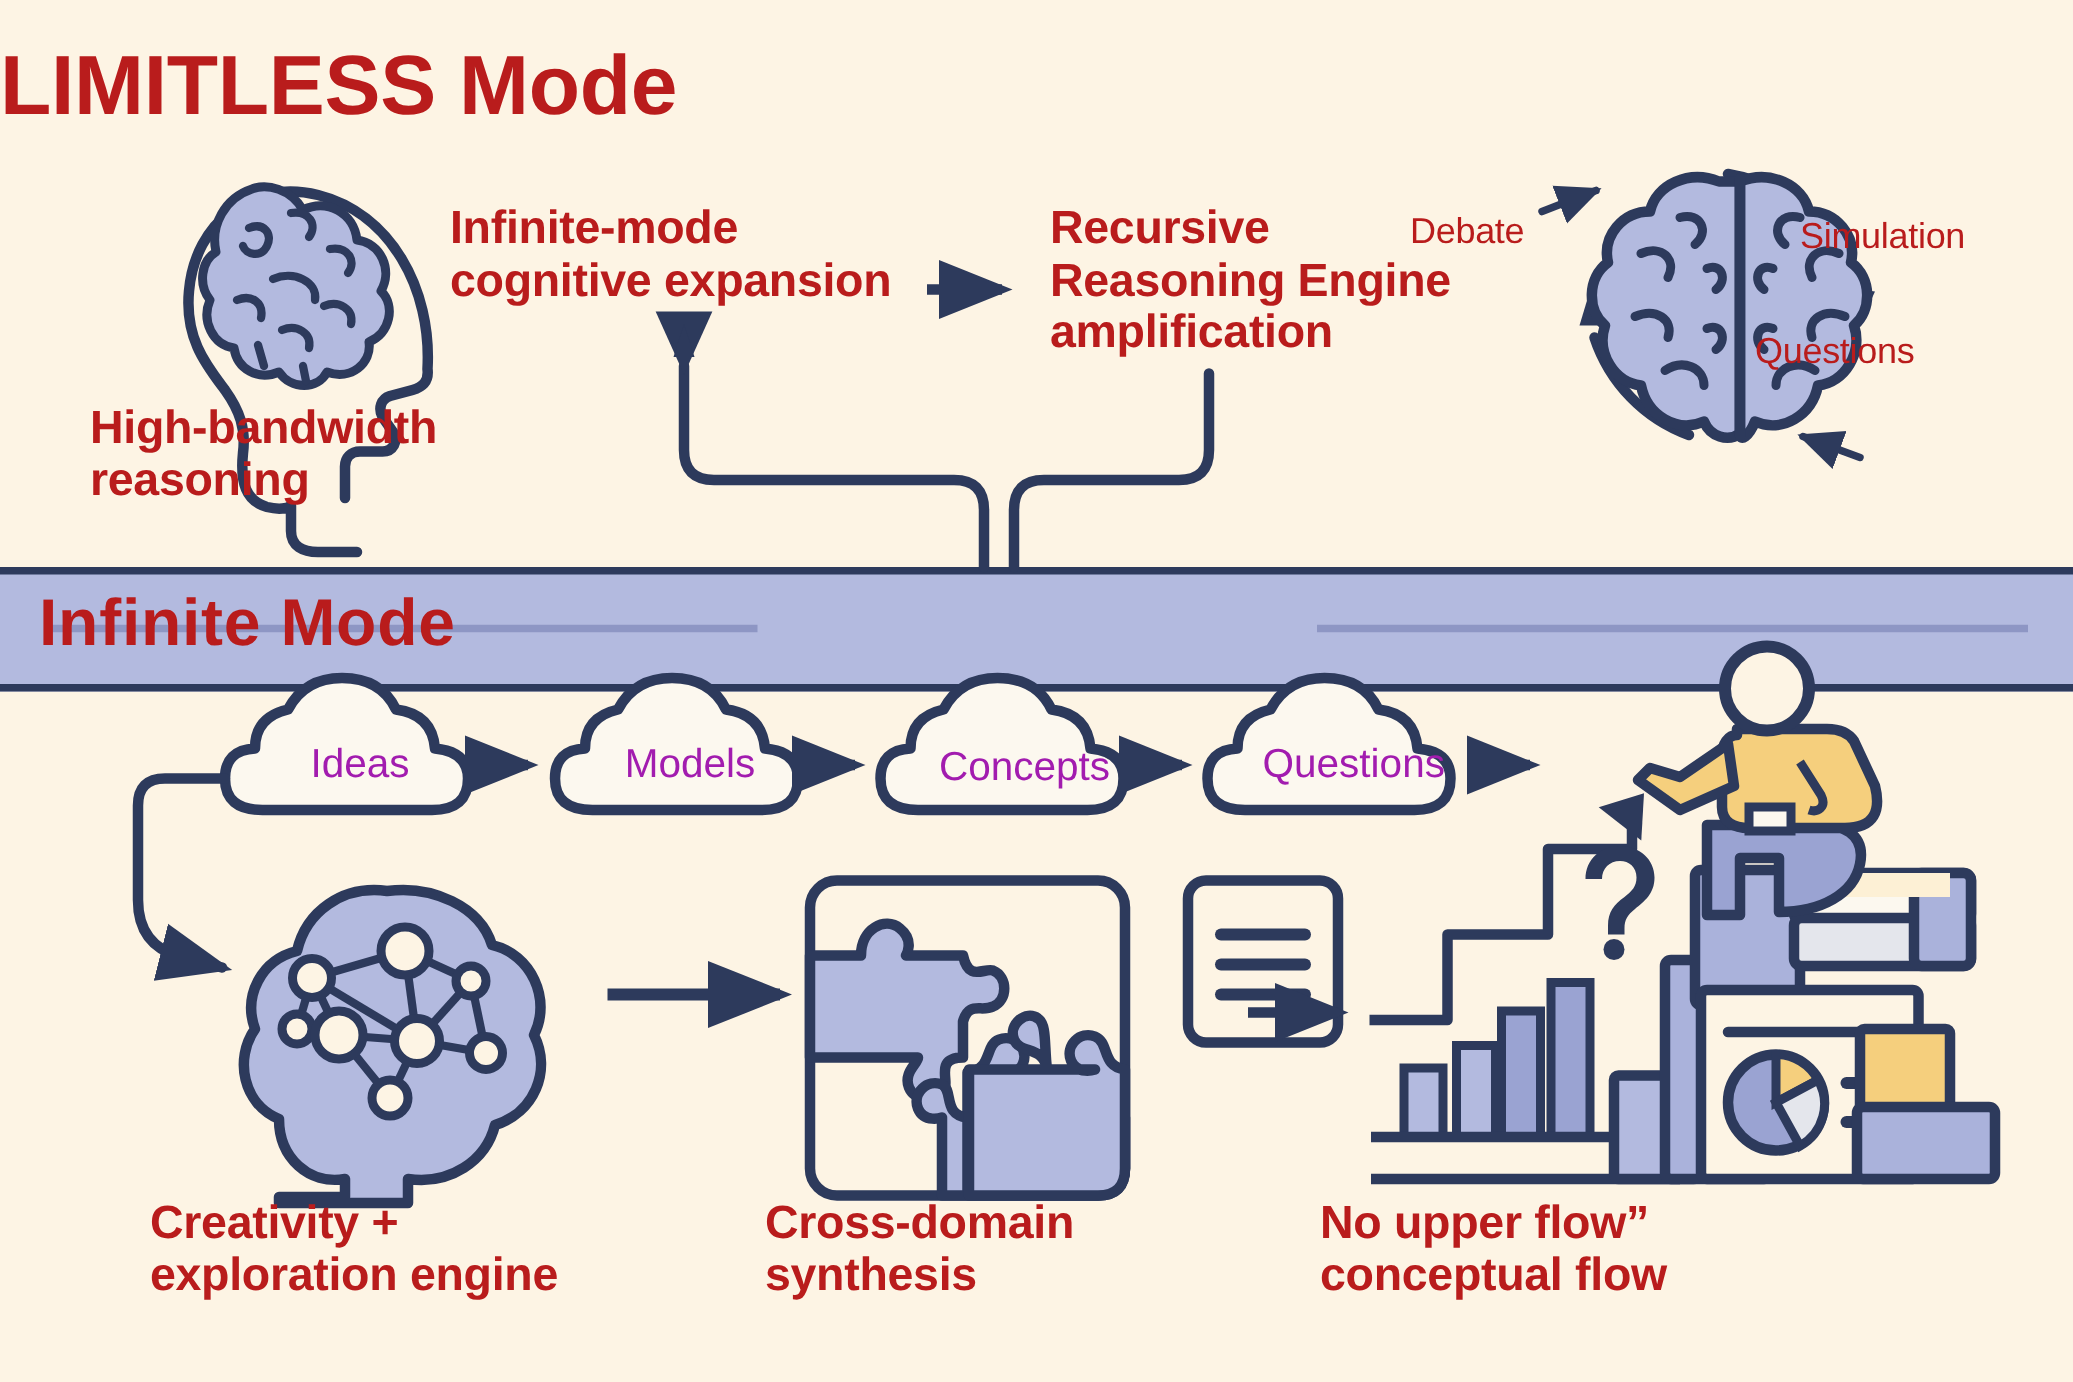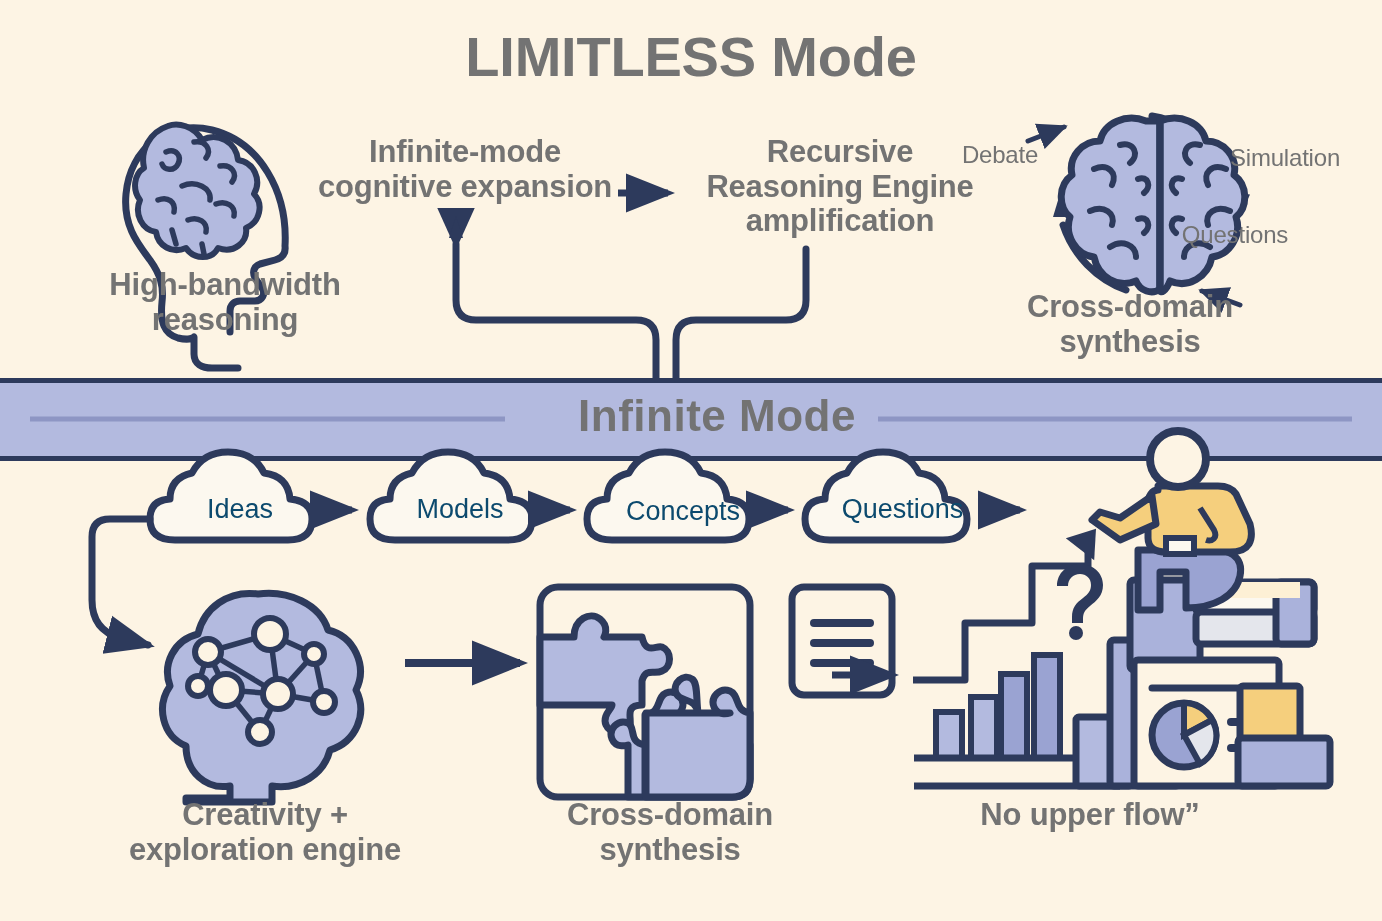--- a/index.html
+++ b/index.html
@@ -6,39 +6,39 @@
   body{
     width:1382px;height:921px;overflow:hidden;
     background:#fdf4e4;
     font-family:"Liberation Sans", sans-serif;
     color:#2d3a5c;
     position:relative;
   }
   #stage{position:absolute;inset:0;width:1382px;height:921px;}
   #art{position:absolute;left:0;top:0;width:1382px;height:921px;}
 
-  .lbl{position:absolute;text-align:center;line-height:1.12;
-       color:#737373;font-weight:700;letter-spacing:-0.2px;}
+  .lbl{position:absolute;line-height:1.12;
+       color:#b91c1c;font-weight:700;letter-spacing:-0.2px;}
 
   #title{left:0;top:26px;width:1382px;font-size:56px;font-weight:700;}
 
   #lbl-highbw{left:60px;top:268px;width:330px;font-size:31px;}
   #lbl-infexp{left:300px;top:135px;width:330px;font-size:31px;font-weight:700;}
   #lbl-recur{left:700px;top:135px;width:280px;font-size:31px;font-weight:700;}
   #lbl-crossdom-top{left:1000px;top:290px;width:260px;font-size:31px;}
 
   #lbl-debate{left:940px;top:142px;width:120px;font-size:24px;font-weight:500;}
   #lbl-sim{left:1200px;top:145px;width:170px;font-size:24px;font-weight:500;}
   #lbl-crit{left:1170px;top:222px;width:130px;font-size:24px;font-weight:500;}
 
   #banner-text{left:0;top:391px;width:1382px;font-size:44px;font-weight:700;
     letter-spacing:0.5px;padding-left:26px;}
 
   .cloud-lbl{position:absolute;font-size:27px;font-weight:500;text-align:center;
-    color:#0c4a6e;}
+    color:#a21caf;}
   #cl-ideas{left:160px;top:494px;width:160px;}
   #cl-models{left:380px;top:494px;width:160px;}
   #cl-concepts{left:598px;top:496px;width:170px;}
   #cl-questions{left:815px;top:494px;width:175px;}
 
   #lbl-creat{left:100px;top:798px;width:330px;font-size:31px;}
   #lbl-crossdom-bot{left:510px;top:798px;width:320px;font-size:31px;}
   #lbl-nobound{left:880px;top:798px;width:420px;font-size:31px;}
 </style>
 </head>
@@ -349,21 +349,20 @@
   </svg>
 
   <div class="lbl" id="title">LIMITLESS Mode</div>
 
   <div class="lbl" id="lbl-highbw">High-bandwidth reasoning</div>
 
   <div class="lbl" id="lbl-infexp">Infinite-mode cognitive expansion</div>
 
   <div class="lbl" id="lbl-recur">Recursive Reasoning Engine amplification</div>
 
-  <div class="lbl" id="lbl-crossdom-top">Cross-domain synthesis</div>
 
   <div class="lbl" id="lbl-debate">Debate</div>
   <div class="lbl" id="lbl-sim">Simulation</div>
   <div class="lbl" id="lbl-crit">Questions</div>
 
   <div class="lbl" id="banner-text">Infinite Mode</div>
 
   <div class="cloud-lbl" id="cl-ideas">Ideas</div>
   <div class="cloud-lbl" id="cl-models">Models</div>
   <div class="cloud-lbl" id="cl-concepts">Concepts</div>
@@ -374,15 +373,16 @@
     <span>exploration engine</span>
   </div>
 
   <div class="lbl" id="lbl-crossdom-bot">
     <span>Cross-domain</span><br>
     <span>synthesis</span>
   </div>
 
   <div class="lbl" id="lbl-nobound">
     <span>No upper flow”</span><br>
+    <span>conceptual flow</span>
   </div>
 
 </div>
 
 </body></html>

